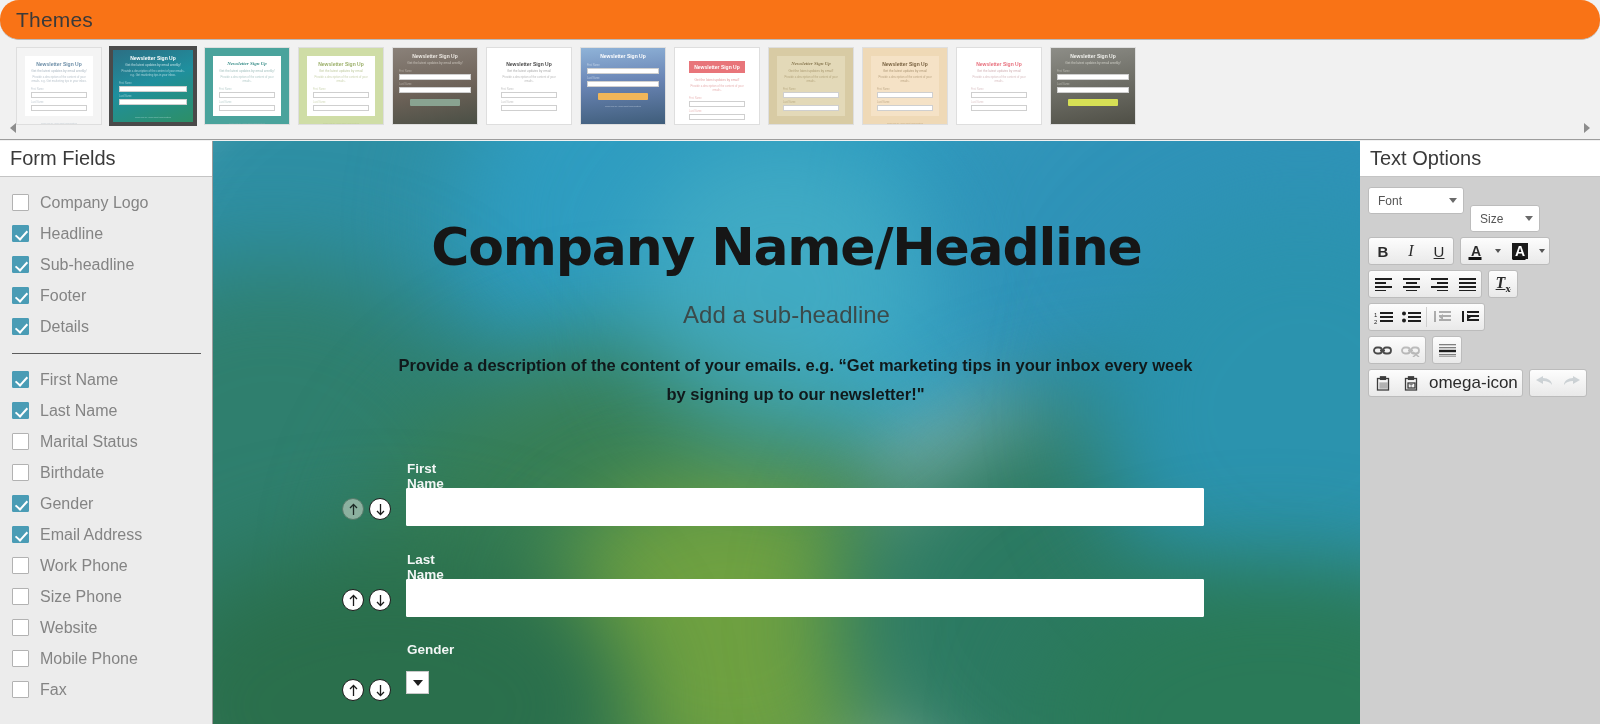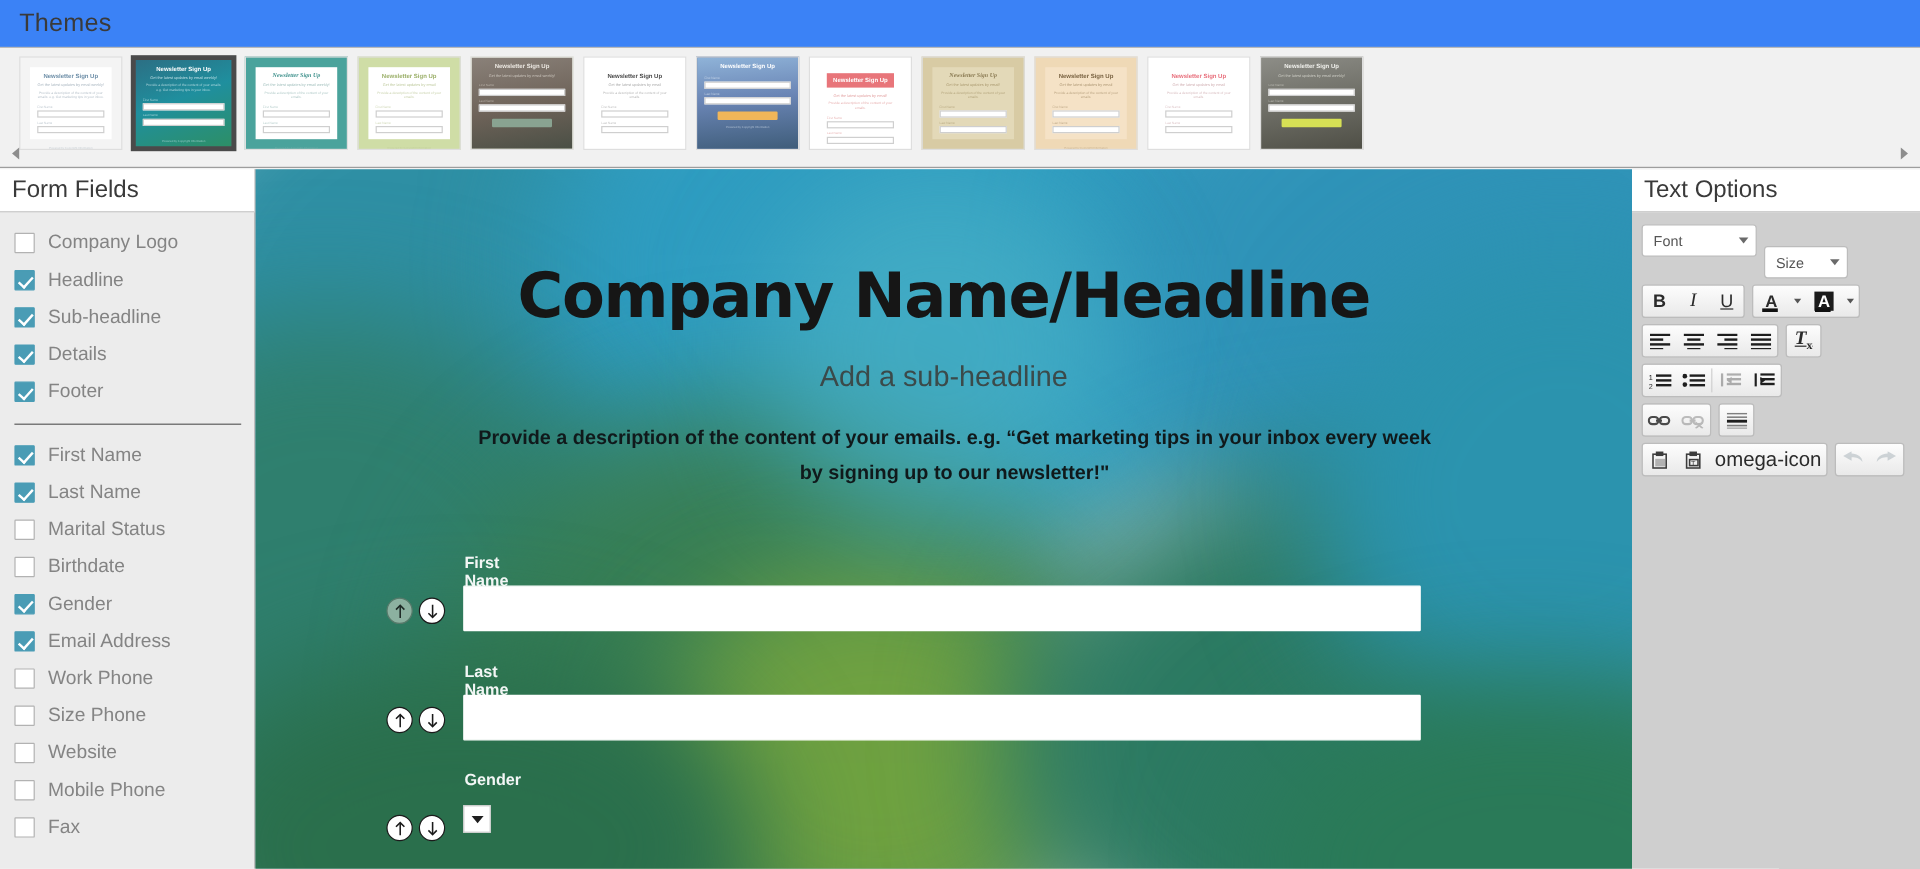--- a/index.html
+++ b/index.html
@@ -7,22 +7,22 @@
     width: 1600px; height: 724px;
     font-family: "Liberation Sans", sans-serif;
     background: #f1f1f1;
     overflow: hidden;
   }
   #app { position: relative; width: 1600px; height: 724px; }
 
   
   .themes-header {
     position: absolute; left: 0; top: 0; width: 1600px; height: 40px;
-    background: #3b82f6; border-bottom: 1px solid #b9b9b9;
-    display: flex; align-items: center;
+    background: #f97316; border-bottom: 1px solid #b9b9b9;
+    display: flex; align-items: center; border-radius: 19px;
   }
   .themes-title {
     font-size: 21px; color: #3a3a3a; padding-left: 16px;
     font-weight: 400; letter-spacing: .2px;
   }
 
   
   .themes-strip {
     position: absolute; left: 0; top: 41px; width: 1600px; height: 99px;
     background: #f1f1f1;
@@ -103,21 +103,21 @@
   }
 
   
   .canvas-wrap {
     position: absolute; left: 213px; top: 141px; width: 1147px; height: 583px;
     overflow: hidden;
   }
   .canvas-bg { position: absolute; inset: 0; }
   .blob { position: absolute; border-radius: 50%; filter: blur(48px); }
 
-  .canvas-content { position: absolute; inset: 0; }
+  .canvas-content { position: absolute; inset: 0; padding-left: 20px; }
   .headline {
     position: absolute; left: 0; right: 0; top: 76px; text-align: center;
     font-size: 52px; font-weight: 700; color: #161616;
     font-family: "DejaVu Sans", sans-serif;
     letter-spacing: -1.2px;
   }
   .subheadline {
     position: absolute; left: 0; right: 0; top: 160px; text-align: center;
     font-size: 24px; color: #3b4a4a; font-weight: 400;
   }
@@ -451,25 +451,25 @@
         <div class="field-row">
           <span class="cbx checked"></span>
           <span class="field-label">Headline</span>
         </div>
         <div class="field-row">
           <span class="cbx checked"></span>
           <span class="field-label">Sub-headline</span>
         </div>
         <div class="field-row">
           <span class="cbx checked"></span>
+          <span class="field-label">Footer</span>
+        </div>
+        <div class="field-row">
+          <span class="cbx checked"></span>
           <span class="field-label">Details</span>
-        </div>
-        <div class="field-row">
-          <span class="cbx checked"></span>
-          <span class="field-label">Footer</span>
         </div>
         <div class="field-sep"></div>
         <div class="field-row">
           <span class="cbx checked"></span>
           <span class="field-label">First Name</span>
         </div>
         <div class="field-row">
           <span class="cbx checked"></span>
           <span class="field-label">Last Name</span>
         </div>

